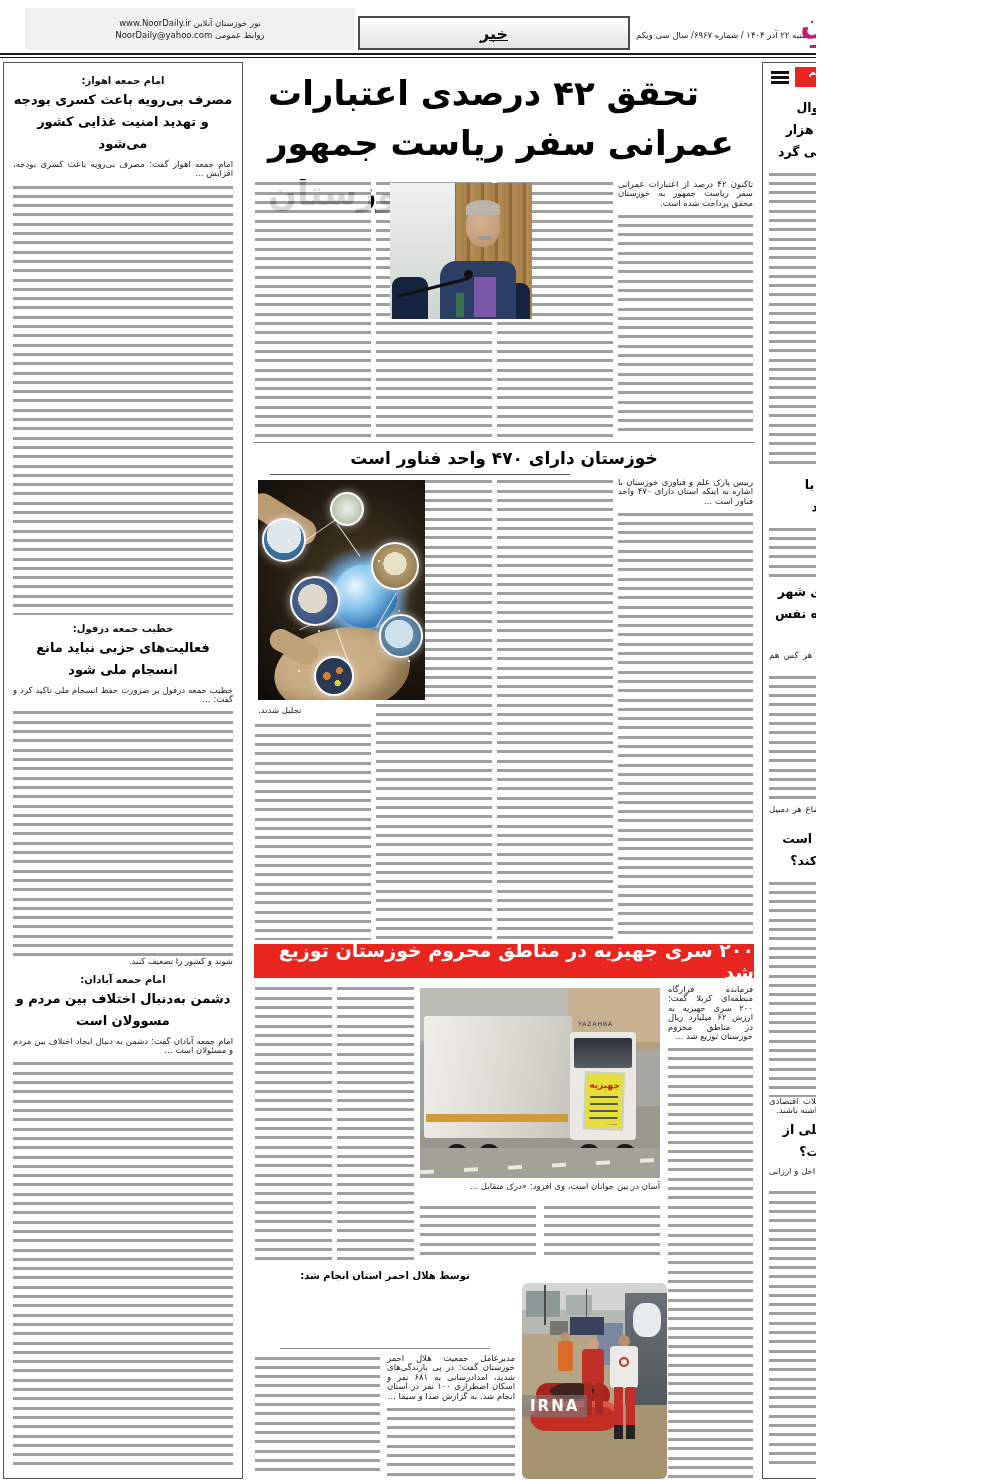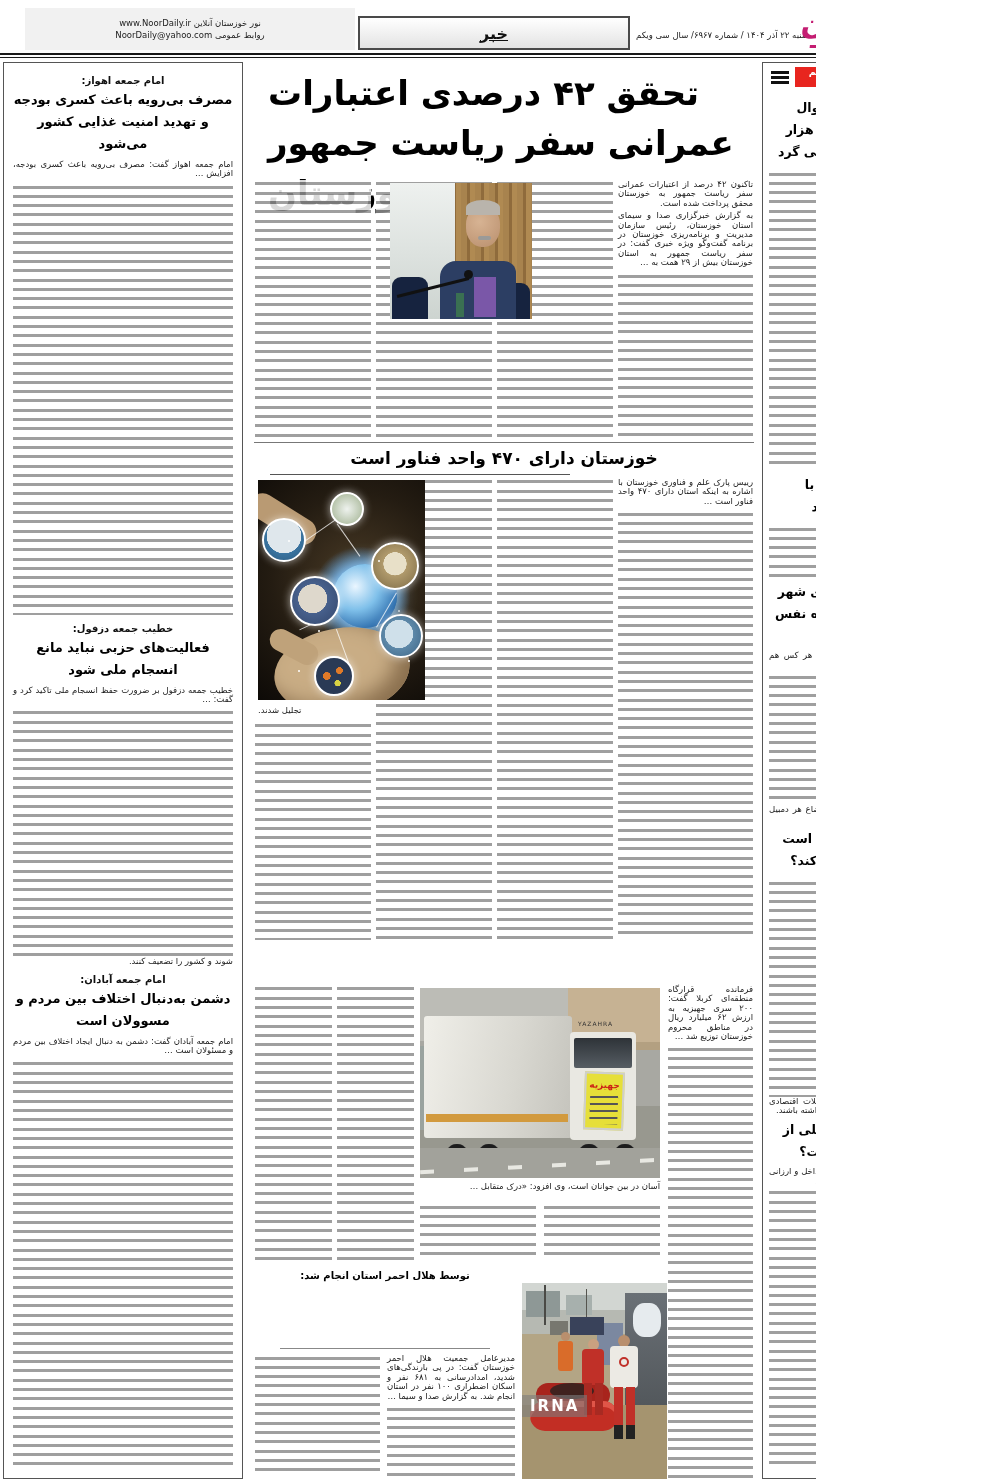--- a/index.html
+++ b/index.html
@@ -124,21 +124,21 @@
     box-shadow:inset 0 0 0 4px #1c1c1c, inset 0 0 0 7px #777; }
   .photoC .w1{left:26px;} .photoC .w2{left:58px;} .photoC .w3{left:158px;} .photoC .w4{left:194px;}
   .photoC .truck2 { position:absolute; left:0; top:58px; width:26px; height:84px; background:#9aa39f; }
   .photoC .vest { position:absolute; left:16px; top:98px; width:8px; height:13px; background:#d8c23c; }
   .photoC .road { position:absolute; bottom:0; width:100%; height:30px; background:#a2a29b; }
   .photoC .dash { position:absolute; bottom:10px; left:0; width:100%; height:4px; transform:rotate(-3deg);
     background:repeating-linear-gradient(90deg,#e8e8e2 0 14px, transparent 14px 44px); }
 
   
   .photoD { position:absolute; left:272px; top:15px; width:145px; height:196px; overflow:hidden;
-    background:linear-gradient(#d2d6d2 0 14%, #b6b9b2 14% 26%, #b3a585 26% 62%, #a5946f 62% 100%); }
+    background:linear-gradient(#d2d6d2 0 14%, #b6b9b2 14% 26%, #b3a585 26% 62%, #a5946f 62% 100%);border-radius:6px; }
   .photoD .bldg1 { position:absolute; left:4px; top:8px; width:34px; height:26px; background:#8e9896; }
   .photoD .bldg2 { position:absolute; left:44px; top:12px; width:26px; height:20px; background:#a7b0ad; }
   .photoD .pole { position:absolute; left:22px; top:2px; width:2px; height:40px; background:#4a4a46; }
   .photoD .pole2 { position:absolute; left:64px; top:6px; width:1px; height:32px; background:#55554f; }
   .photoD .t1 { position:absolute; right:0; top:10px; width:42px; height:112px; background:linear-gradient(#6a7076,#53585c); }
   .photoD .t1lbl { position:absolute; right:6px; top:20px; width:28px; height:34px; background:#e6ebee; border-radius:40%; }
   .photoD .t2 { position:absolute; right:44px; top:40px; width:26px; height:42px; background:#7b88a0; }
   .photoD .t3 { position:absolute; left:48px; top:34px; width:34px; height:18px; background:#39425a; }
   .photoD .t4 { position:absolute; left:28px; top:38px; width:18px; height:14px; background:#77776f; }
   .photoD .tube { position:absolute; left:8px; top:118px; width:88px; height:30px; background:#c22e24; border-radius:16px;
@@ -226,21 +226,20 @@
   </div>
 
   <div class="mid">
 
     <div class="headlineA">تحقق ۴۲ درصدی اعتبارات عمرانی سفر ریاست جمهور به خوزستان</div>
     <div class="colfill fl" style="left:5px; top:118px; width:116px; height:258px"></div>
     <div class="colfill fl" style="left:126px; top:118px; width:116px; height:258px"></div>
     <div class="colfill fl" style="left:247px; top:118px; width:116px; height:258px"></div>
     <div class="colfill c4flex" style="left:368px; top:118px; width:135px; height:258px">
       <div class="bt">تاکنون ۴۲ درصد از اعتبارات عمرانی سفر ریاست جمهور به خوزستان محقق پرداخت شده است.</div>
-      <div class="bt" style="margin-top:3px">به گزارش خبرگزاری صدا و سیمای استان خوزستان، رئیس سازمان مدیریت و برنامه‌ریزی خوزستان در برنامه گفت‌وگو ویژه خبری گفت: در سفر ریاست جمهور به استان خوزستان بیش از ۲۹ همت به …</div>
       <div class="fl"></div>
     </div>
     <div class="photoA">
       <div class="wood"></div>
       <div class="wall"></div>
       <div class="chair1"></div>
       <div class="chair2"></div>
       <div class="torso"></div>
       <div class="shirt"></div>
       <div class="head"></div>
@@ -276,20 +275,21 @@
       <div class="bub b2"></div>
       <div class="bub b3"></div>
       <div class="bub b4"></div>
       <div class="bub b5"></div>
       <div class="bub b6"></div>
       <div class="sparkle"></div>
     </div>
     <div class="bt" style="position:absolute; left:8px; top:644px; width:167px; text-align:left">تجلیل شدند.</div>
     <div class="colfill fl" style="left:5px; top:660px; width:116px; height:218px"></div>
 
+    <div class="redband">۲۰۰ سری جهیزیه در مناطق محروم خوزستان توزیع شد</div>
 
     <div class="colfill" style="left:0; top:923px; width:508px; height:495px">
       <div class="colfill fl" style="left:5px; top:0; width:77px; height:278px"></div>
       <div class="colfill fl" style="left:87px; top:0; width:77px; height:278px"></div>
       <div class="colfill c4flex" style="left:418px; top:0; width:85px; height:495px">
         <div class="bt">فرمانده قرارگاه منطقه‌ای کربلا گفت: ۲۰۰ سری جهیزیه به ارزش ۶۲ میلیارد ریال در مناطق محروم خوزستان توزیع شد …</div>
         <div class="fl"></div>
       </div>
       <div class="photoC">
         <div class="bldg"></div>

